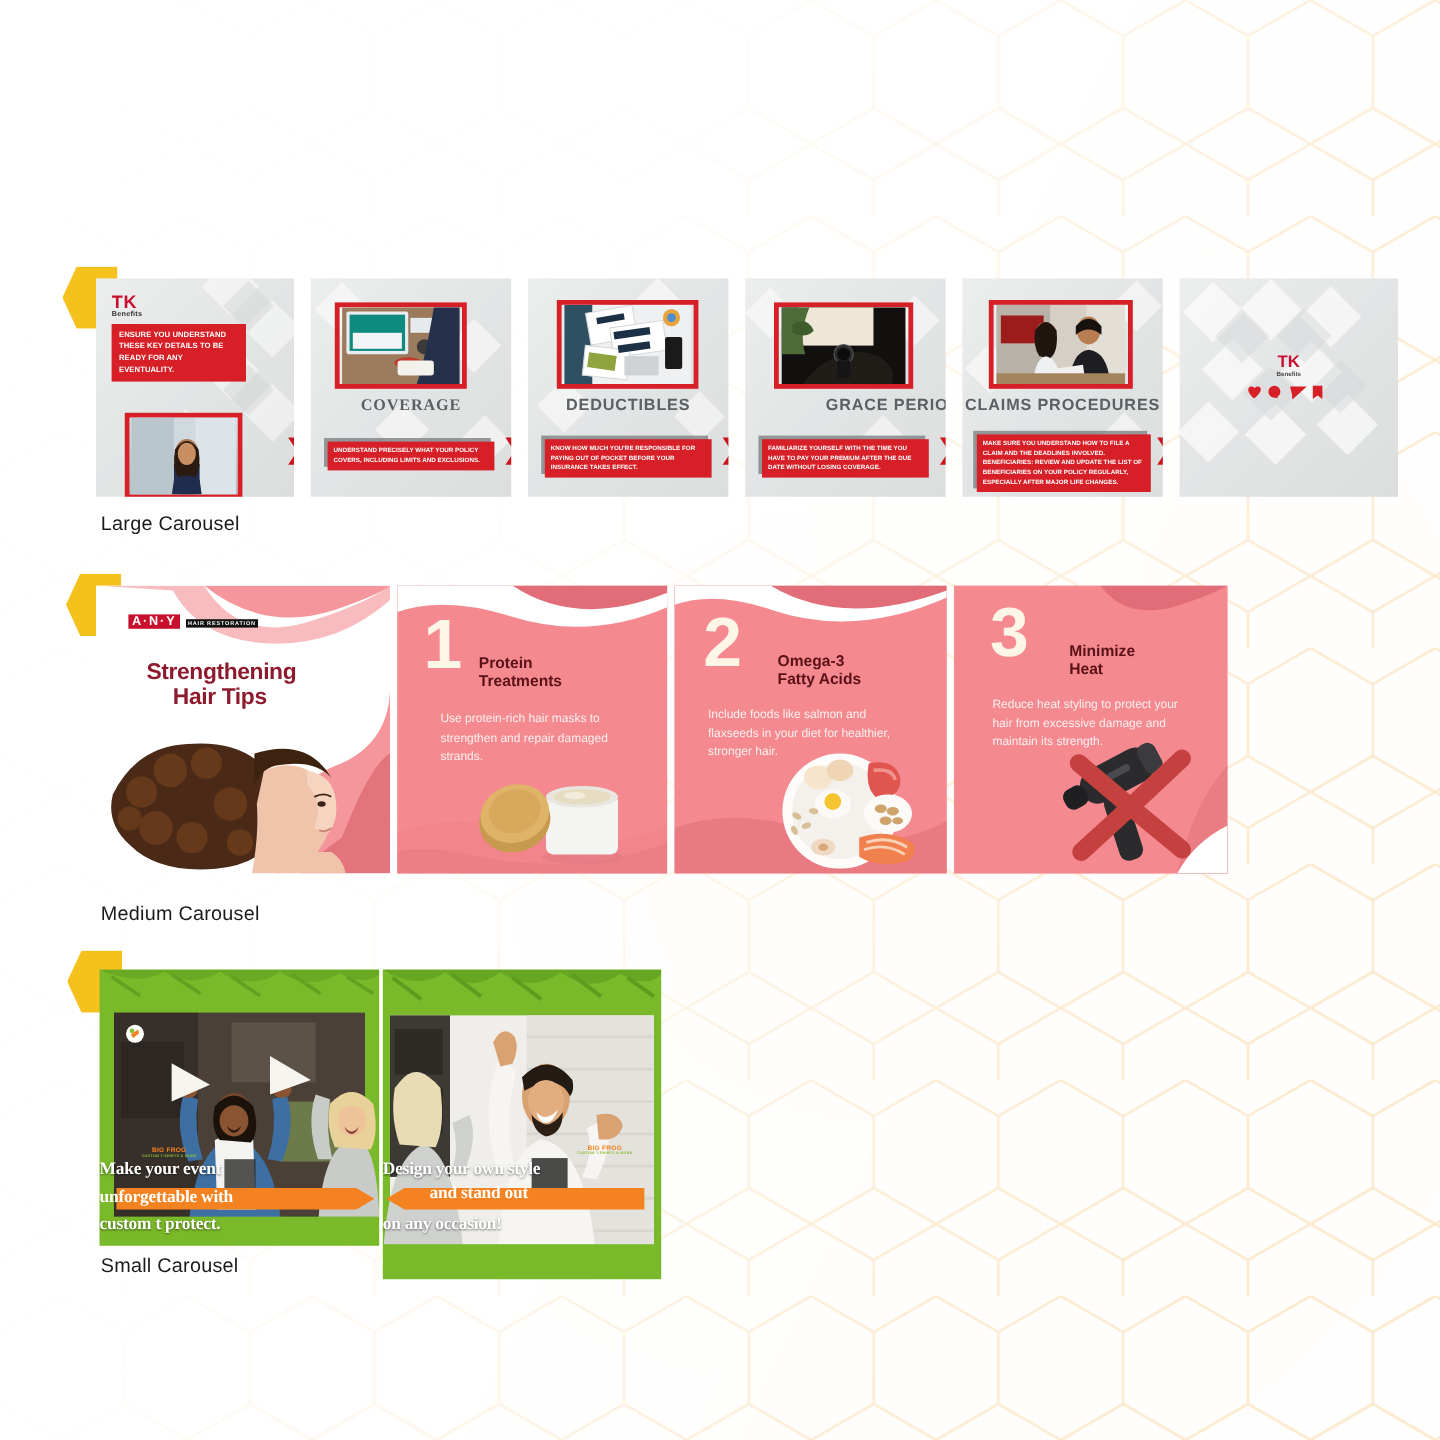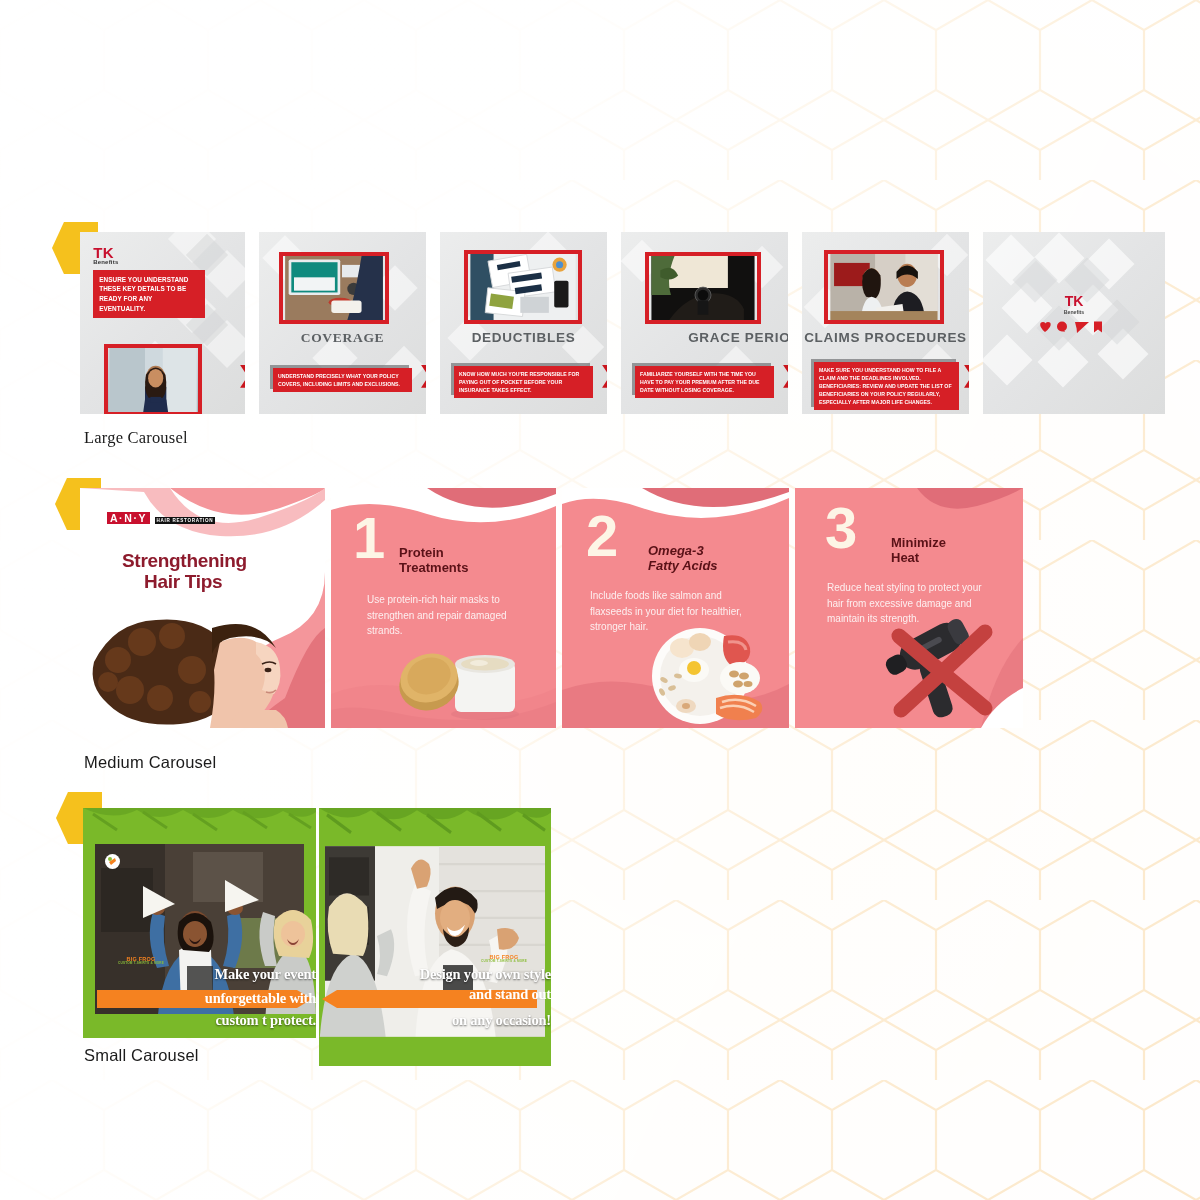--- a/index.html
+++ b/index.html
@@ -86,21 +86,21 @@
   .tipttl { position:absolute; color:#5a1117; font-weight:800; font-size:13px; line-height:1.15; }
   .tipbody { position:absolute; color:#fdeff0; font-size:10px; line-height:1.55; }
 
   
   .tee { background:#7ab929; overflow:hidden; }
   .frog-badge {
     position:absolute; width:15px; height:15px; border-radius:50%;
     background:#fff; display:flex; align-items:center; justify-content:center;
     font-size:8px; color:#f58220;
   }
-  .tee-line { position:absolute; width:100%; text-align:right; color:#fff;
+  .tee-line { position:absolute; width:100%; text-align:left; color:#fff;
     font-family:"Liberation Serif", serif; font-weight:700; font-size:14.5px;
     text-shadow: 0 1px 2px rgba(0,0,0,.55); letter-spacing:-.2px; }
   .bigfrog {
     position:absolute; font-size:5.5px; font-weight:800; color:#f58220;
     letter-spacing:.2px; line-height:1.1; text-align:center;
   }
   .bigfrog small { display:block; font-size:3.1px; color:#8bbd3a; font-weight:700; }
 </style>
 </head>
 <body>
@@ -313,21 +313,21 @@
           <path d="M6 12 C0 7 0 2 4 2 C6 2 6.5 3.5 6.5 3.5 C6.5 3.5 7 2 9 2 C13 2 13 7 6 12Z" fill="#d61f26"></path>
           <circle cx="23" cy="6.5" r="5" fill="#d61f26"></circle>
           <path d="M20 10 L26 12 L23 7Z" fill="#d61f26"></path>
           <path d="M36 2 L50 2 L38 13 L37.6 8.4Z" fill="#d61f26"></path>
           <path d="M55 1.5 L63 1.5 L63 12.5 L59 9.5 L55 12.5Z" fill="#d61f26"></path>
         </svg>
       </div>
     </div>
   </div>
 
-  <div class="caro-label" style="left:84px; top:428px;font-family:Liberation Serif, serif;">Large Carousel</div>
+  <div class="caro-label" style="left:84px; top:428px;">Large Carousel</div>
 
   <div class="hexmark" style="left:55px; top:478px;"></div>
 
   <div class="strip" style="left:80px; top:488px; gap:6px;">
 
     <div class="slide hair" style="width:245px;height:240px;">
       <svg viewBox="0 0 245 240" preserveAspectRatio="none" style="position:absolute;inset:0;width:100%;height:100%;">
         <path d="M0 0 L245 0 L245 240 L150 240 Q150 170 200 150 Q245 132 245 84 L245 0Z" fill="#f4969b"></path>
         <path d="M90 0 Q140 40 200 20 Q240 6 245 0Z" fill="#f4969b"></path>
         <path d="M0 0 L90 0 Q120 48 178 30 Q228 14 245 0 L245 12 Q200 52 140 48 Q86 44 64 4Z" fill="#f7b0b4" opacity=".85"></path>
@@ -388,21 +388,21 @@
       </svg>
     </div>
 
     <div class="slide hair-pink" style="width:227px;height:240px;">
       <svg viewBox="0 0 227 240" preserveAspectRatio="none" style="position:absolute;inset:0;width:100%;height:100%;">
         <path d="M0 0 L227 0 L227 10 Q150 44 80 20 Q34 4 0 16Z" fill="#fff"></path>
         <path d="M80 0 Q140 36 227 4 L227 0Z" fill="#e06d78"></path>
         <path d="M0 202 Q50 184 112 204 Q176 224 227 196 L227 240 L0 240Z" fill="#e06d78" opacity=".55"></path>
       </svg>
       <div class="bignum" style="left:24px; top:24px;">2</div>
-      <div class="tipttl" style="left:86px; top:56px;font-style:italic;">
+      <div class="tipttl" style="left:86px; top:56px;">
         <div>Omega-3</div>
         <div>Fatty Acids</div>
       </div>
       <div class="tipbody" style="left:28px; right:28px; top:100px;">Include foods like salmon and flaxseeds in your diet for healthier, stronger hair.</div>
       <svg viewBox="0 0 150 110" style="position:absolute; left:66px; bottom:4px; width:150px; height:110px;">
         <circle cx="72" cy="62" r="48" fill="#fdfcfa"></circle>
         <circle cx="72" cy="62" r="40" fill="#f4f1ec"></circle>
         <ellipse cx="54" cy="34" rx="12" ry="10" fill="#f6e4cd"></ellipse>
         <ellipse cx="72" cy="28" rx="11" ry="9" fill="#efd5b5"></ellipse>
         <ellipse cx="66" cy="56" rx="15" ry="12" fill="#fbfaf6"></ellipse>

